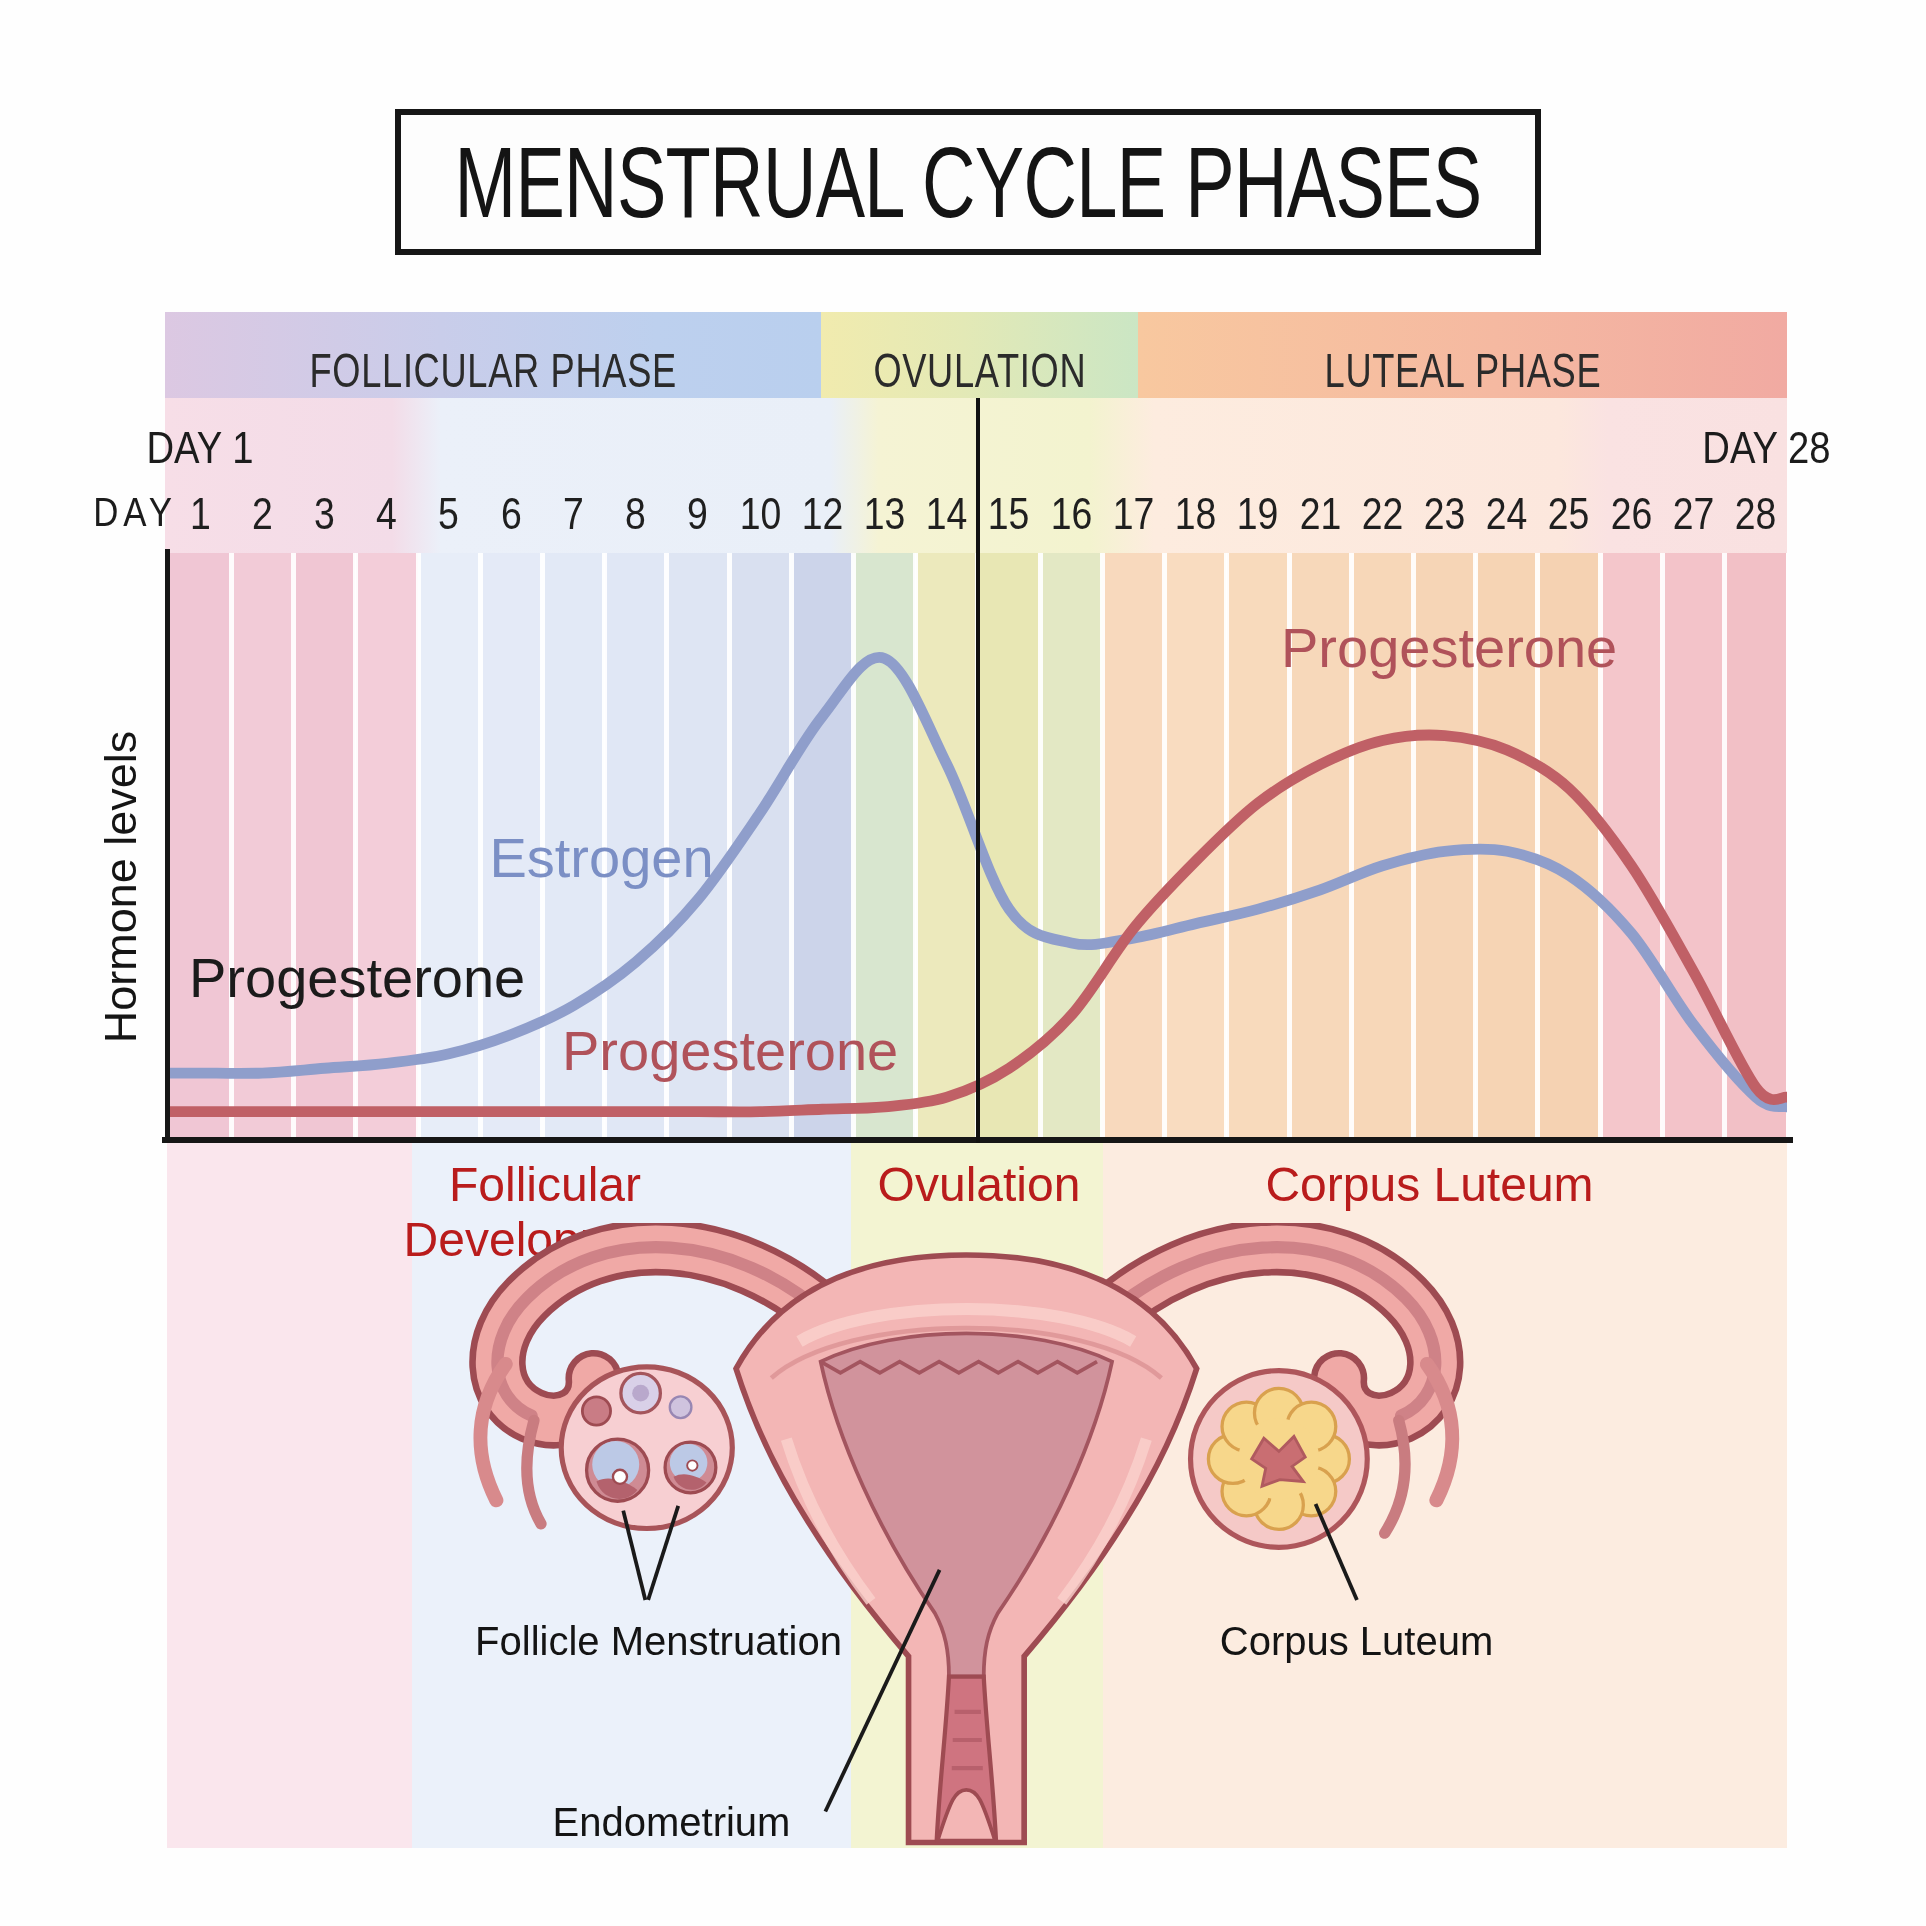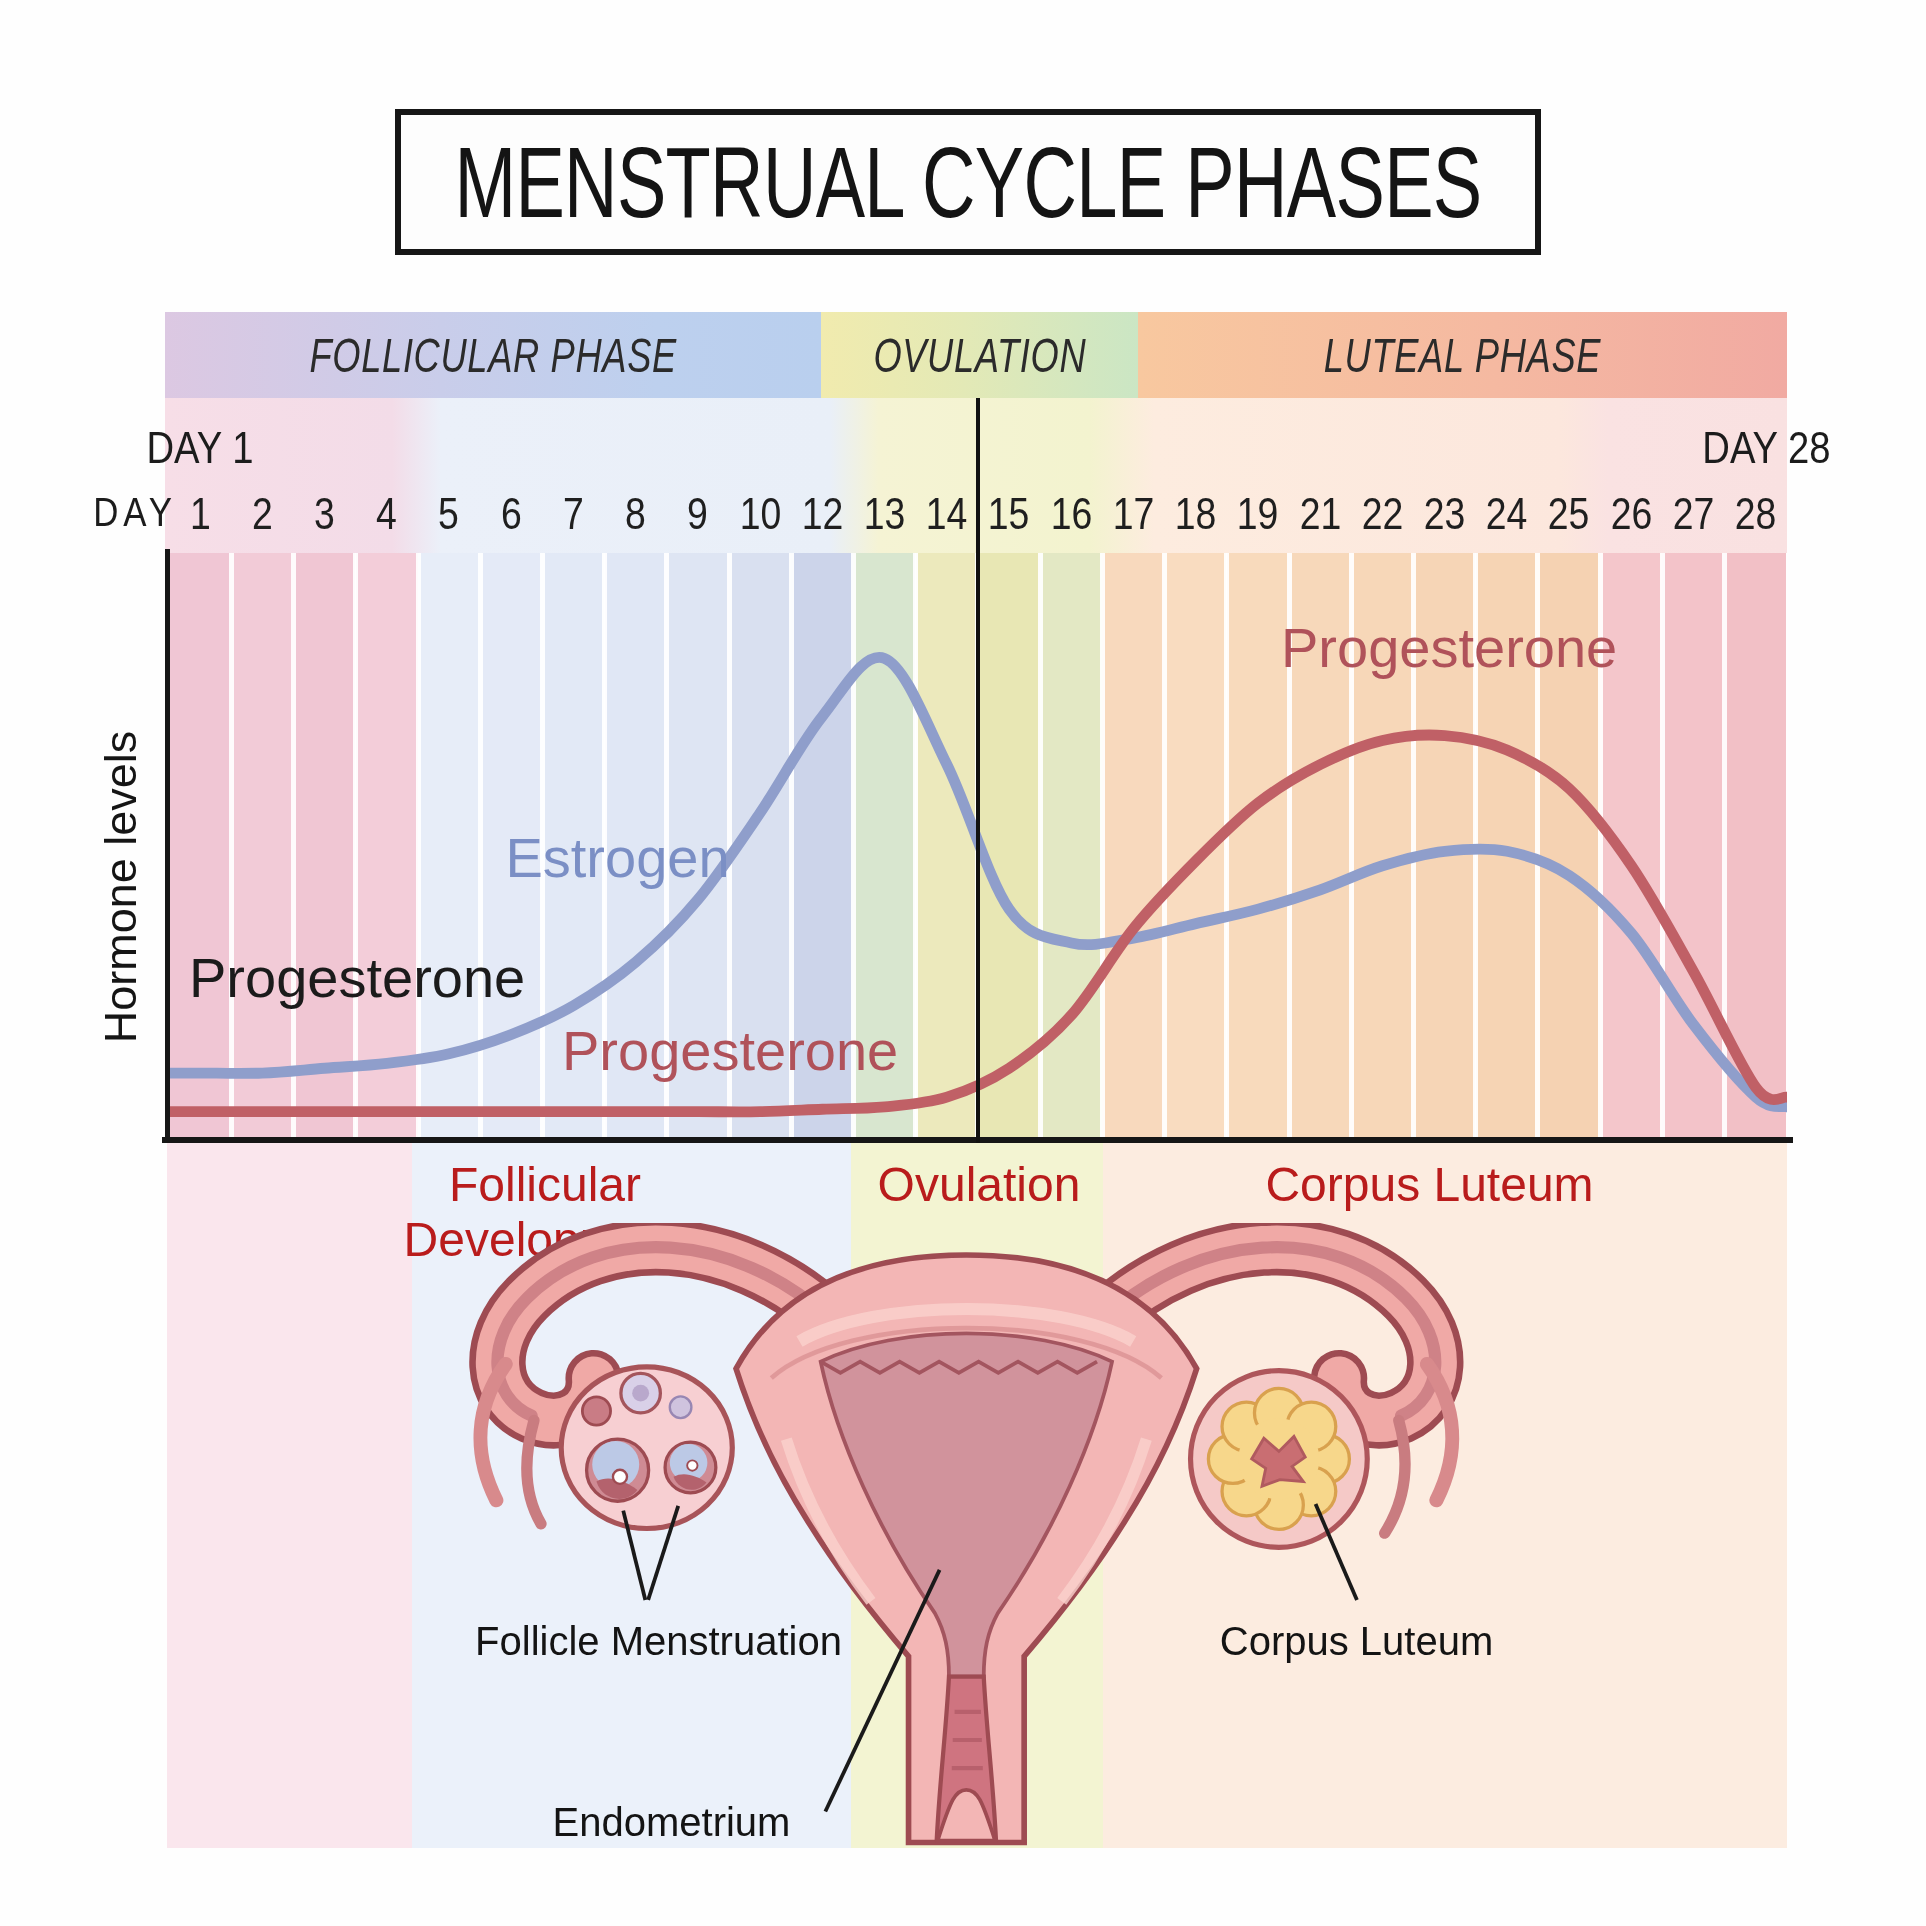--- a/index.html
+++ b/index.html
@@ -9,21 +9,21 @@
   .cond{display:inline-block;transform:scaleX(0.74);transform-origin:center;white-space:nowrap;}
   .cond85{display:inline-block;transform:scaleX(0.85);transform-origin:center;white-space:nowrap;}
 
   
   #title-box{left:395px;top:109px;width:1134px;height:134px;border:6.6px solid #161616;
              background:#fdfdfd;display:flex;align-items:center;justify-content:center;text-decoration:underline;}
   #title-box h1{margin:0;font-size:100px;font-weight:400;letter-spacing:-0.9px;color:#141414;}
 
   
   #phase-band{left:165px;top:312px;width:1622px;height:86px;display:flex;}
-  .phase-seg{height:100%;display:flex;align-items:center;justify-content:center;font-style:italic;}
+  .phase-seg{height:100%;display:flex;align-items:flex-end;justify-content:center;}
   .phase-seg span{font-size:49px;font-weight:400;color:#2b2b2b;letter-spacing:0.9px;}
   #seg-follicular{width:40.43%;background:linear-gradient(90deg,#dcc8e2 0%,#c9cdea 42%,#bdd0ee 75%,#b9cfee 100%);}
   #seg-ovulation{width:19.57%;background:linear-gradient(90deg,#f1ebae 0%,#e3e9b6 45%,#cbe6c4 100%);}
   #seg-luteal{width:40%;background:linear-gradient(90deg,#f8c89f 0%,#f5b9a1 55%,#f1aaa2 100%);}
 
   
   #wash{left:165px;top:398px;width:1622px;height:155px;
         background:linear-gradient(90deg,#f7dee7 0%,#f3dce8 14%,#ebf0f9 17%,#e9eff8 41%,
                    #f5f3d4 44%,#f3f3cf 57%,#fdecdf 61%,#fce7dd 86%,#fae2e2 89%,#f9e1e1 100%);}
 
@@ -40,21 +40,21 @@
   #plot{left:169px;top:553px;width:1618px;height:590px;}
   .tintcol{position:absolute;top:0;height:100%;}
   .gridline{position:absolute;top:0;width:4.7px;height:100%;background:rgba(255,255,255,0.92);}
   #curves{position:absolute;left:0;top:0;width:1618px;height:590px;}
   #axis-y{left:165px;top:549px;width:5.2px;height:593px;background:#161616;}
   #axis-x{left:162px;top:1137px;width:1631px;height:6.1px;background:#161616;}
   #ovulation-line{left:976px;top:398px;width:3.8px;height:745px;background:#111;}
 
   .annot{position:absolute;font-size:56px;}
   #annot-menstruation{left:189px;top:945px;color:#1b1b1b;}
-  #annot-estrogen{left:453px;top:825px;width:329px;text-align:center;}
+  #annot-estrogen{left:437px;top:825px;width:329px;text-align:center;}
   #annot-prog-1{left:562px;top:1018px;width:329px;text-align:center;}
   #annot-prog-2{left:1281px;top:615px;width:329px;text-align:center;}
 
   
   #strip{left:167px;top:1143px;width:1620px;height:705px;display:flex;}
   .strip-seg{height:100%;}
   .stage-label{position:absolute;top:1157px;font-size:48px;color:#b91c1c;text-align:center;}
   #stage-follicular{left:310px;width:470px;}
   #stage-ovulation{left:838px;width:282px;}
   #stage-corpus{left:1265px;width:329px;}

